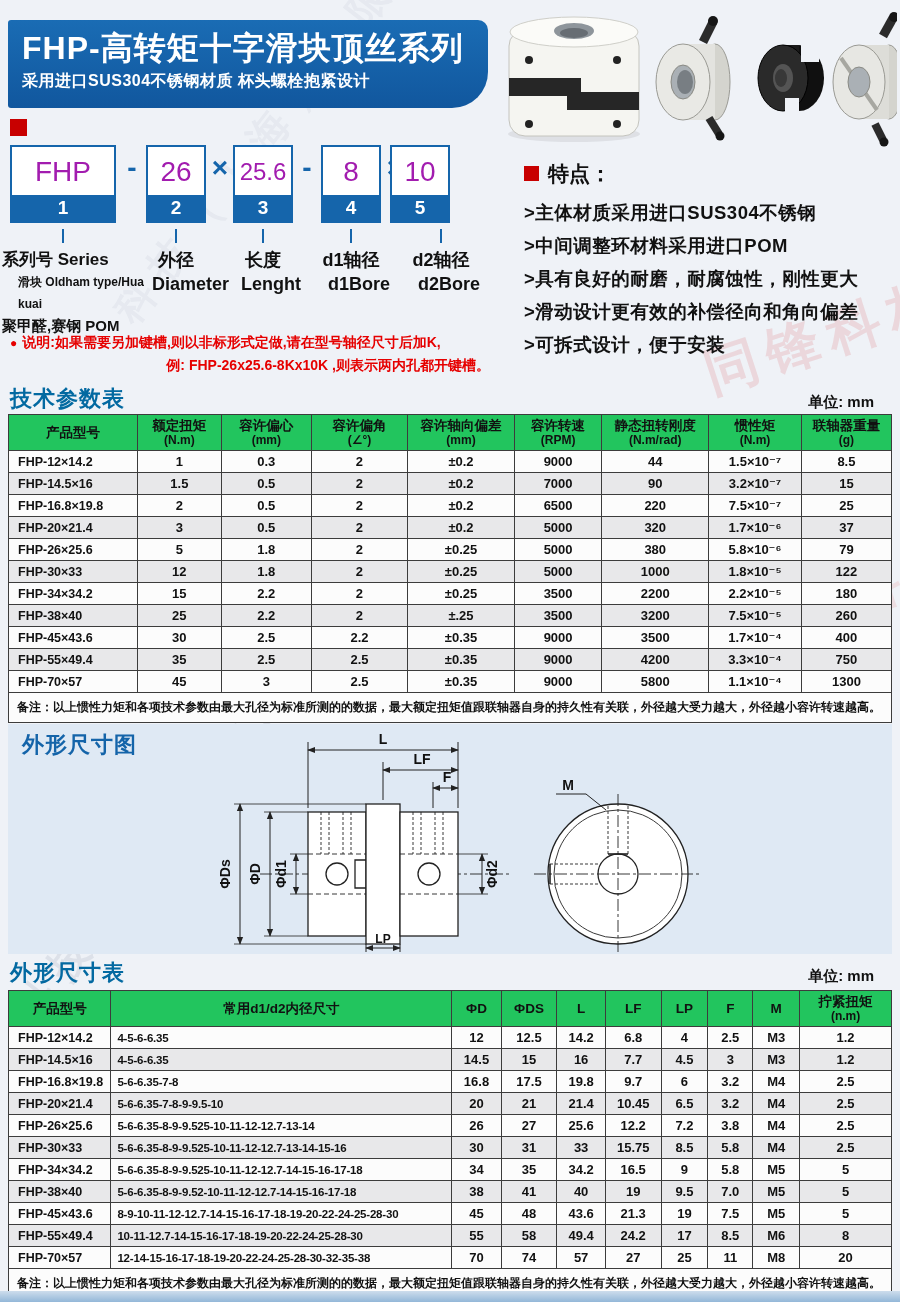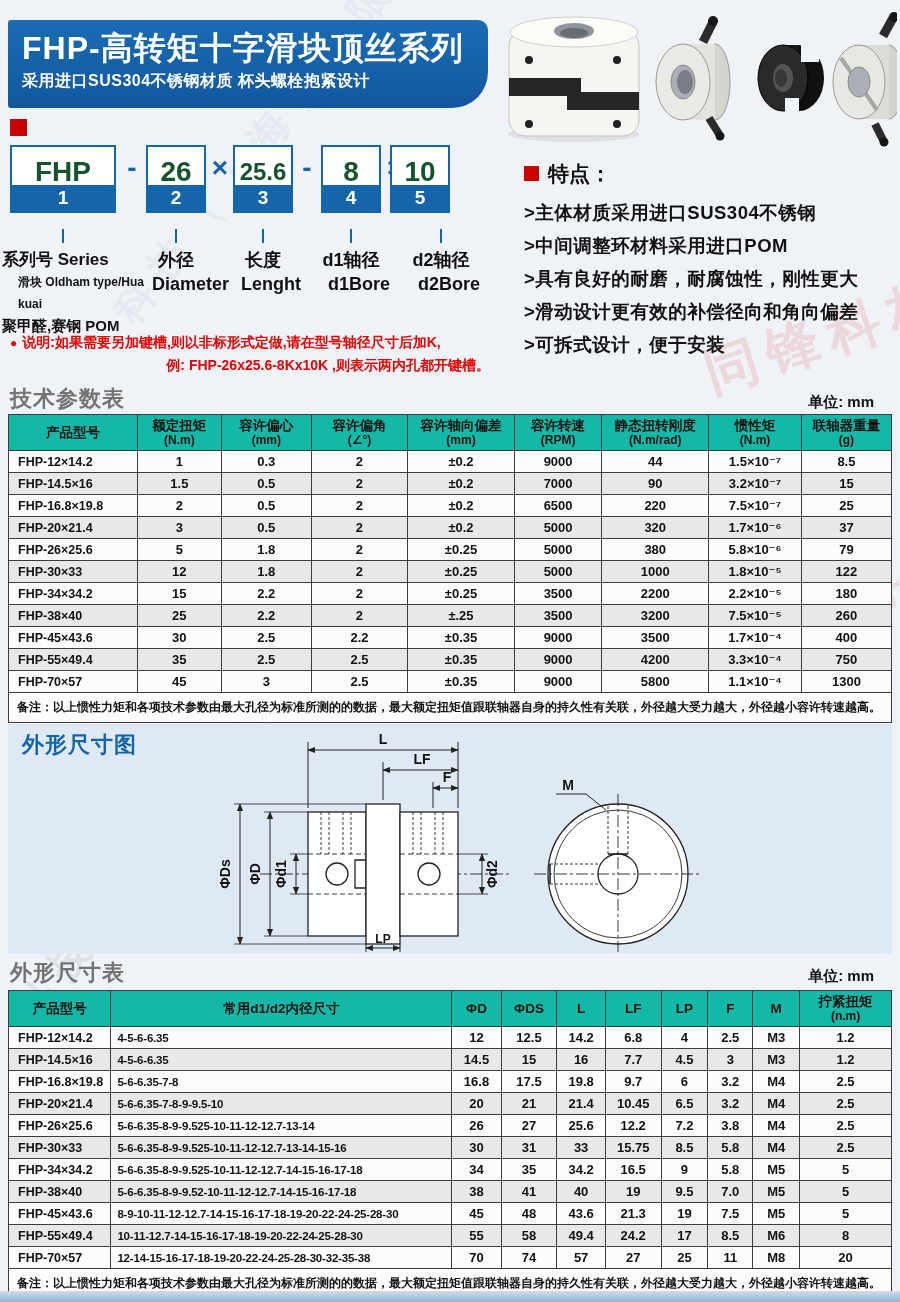--- a/index.html
+++ b/index.html
@@ -16,21 +16,21 @@
   .banner-title{font-size:32px;font-weight:bold;letter-spacing:1px;line-height:36px;}
   .banner-sub{font-size:16px;font-weight:bold;margin-top:5px;letter-spacing:0.5px;}
 
   
   .sq{display:inline-block;width:15px;height:15px;background:#c80000;margin-right:9px;}
   .ex-title{position:absolute;left:10px;top:112px;font-size:26px;font-weight:bold;color:#111;}
   .ex-title .sq{width:17px;height:17px;}
 
   
   .mbox{position:absolute;top:145px;border:2px solid #1565ab;background:#fff;text-align:center;box-sizing:border-box;}
-  .mbox .val{height:38px;line-height:50px;font-size:28px;font-weight:bold;color:#14532d;}
+  .mbox .val{height:48px;line-height:50px;font-size:28px;font-weight:normal;color:#a21caf;}
   .mbox .idx{height:26px;line-height:26px;background:#1565ab;color:#fff;font-size:19px;font-weight:bold;}
   .msep{position:absolute;top:152px;width:22px;text-align:center;font-size:28px;font-weight:bold;color:#1565ab;}
   .tick{position:absolute;top:229px;width:2px;height:14px;background:#1565ab;}
   .mlabel{position:absolute;top:248px;text-align:center;font-weight:bold;color:#111;}
   .mlabel .l1{font-size:18px;line-height:24px;}
   .mlabel .l2{font-size:18px;line-height:24px;margin-left:16px;}
   .mlabel-1{text-align:left;}
   .mlabel-1 .l1{font-size:17px;line-height:23px;}
   .mlabel-1 .l2{font-size:12px;line-height:22px;}
   .mlabel-1 .l3{font-size:15px;line-height:22px;}
@@ -39,27 +39,27 @@
   .red-note .dot{font-size:12px;margin-right:5px;}
   .red-note .ln2{padding-left:17px;text-align:right;}
 
   
   .feat{position:absolute;left:524px;top:160px;width:388px;}
   .feat-title{font-size:21px;font-weight:bold;color:#111;margin-bottom:8px;}
   .feature-item{font-size:18.5px;font-weight:bold;color:#111;line-height:33px;letter-spacing:0.5px;}
 
   
   .sec-row{position:absolute;left:8px;width:884px;height:28px;}
-  .sec-title{position:absolute;left:2px;top:0;font-size:22px;font-weight:bold;color:#737373;letter-spacing:1px;}
+  .sec-title{position:absolute;left:2px;top:0;font-size:22px;font-weight:bold;color:#0369a1;letter-spacing:1px;}
   .unit-label{position:absolute;right:18px;bottom:0;font-size:15px;font-weight:bold;color:#111;}
 
   
   table.spec{position:absolute;left:8px;width:884px;border-collapse:collapse;table-layout:fixed;background:#fcfcfc;}
   table.spec th,table.spec td{border:1px solid #3c3c3c;text-align:center;color:#111;}
-  table.spec th{background:#14b8a6;padding:3px 1px;}
+  table.spec th{background:#22c55e;padding:3px 1px;}
   table.spec .hname{font-size:13.5px;font-weight:bold;line-height:16px;}
   table.spec .hunit{font-size:12px;font-weight:bold;line-height:13px;}
   table.spec td{height:21px;font-size:13px;font-weight:bold;padding:0 2px;}
   table.spec tbody tr:nth-child(even){background:#e8e8ea;}
   table.spec td.cell-model{text-align:left;padding-left:9px;font-size:12.5px;}
   table.spec td.cell-left{text-align:left;padding-left:6px;font-size:11.5px;letter-spacing:-0.2px;}
   table.spec td.note-cell{text-align:left;padding:4px 8px;font-size:12px;font-weight:bold;background:#fcfcfc;}
   #tech-table{top:414px;}
   #dim-table{top:990px;}
 

